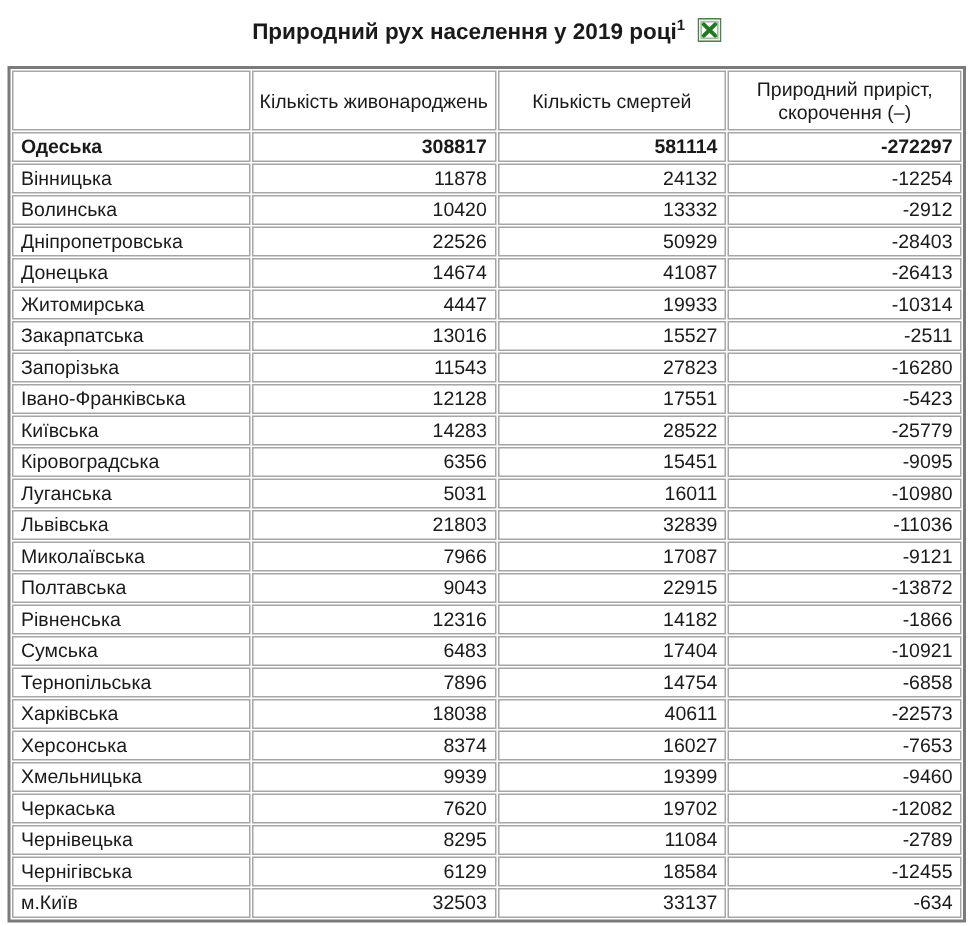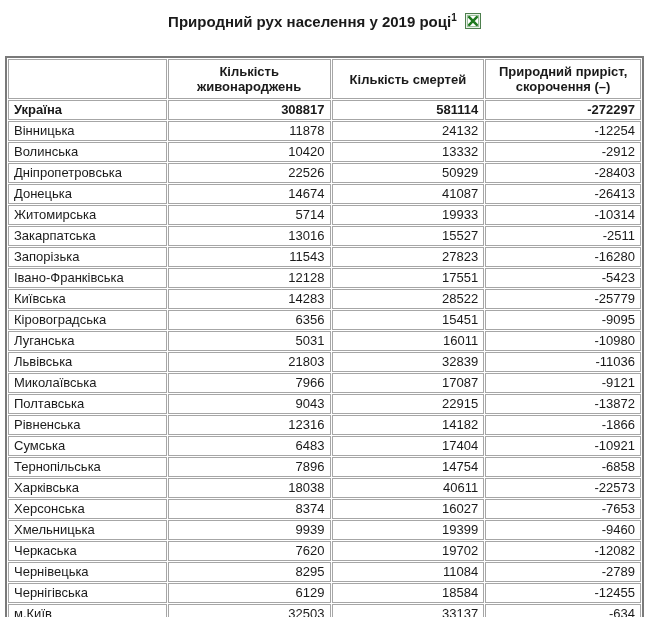--- a/index.html
+++ b/index.html
@@ -9,21 +9,21 @@
     padding: 6px 5px 5px 5px;
     font-family: "Liberation Sans", "DejaVu Sans", sans-serif;
     color: #1a1a1a;
     overflow: hidden;
   }
   .title {
     text-align: center;
     font-size: 15px;
     font-weight: bold;
     line-height: 20px;
-    margin: 2px 0 24px 0;
+    margin: 2px 0 12px 0;
     white-space: nowrap;
   }
   .title sup { font-size: 10px; font-weight: bold; }
   .xls {
     display: inline-block;
     vertical-align: -2px;
     margin-left: 4px;
     width: 16px; height: 16px;
     cursor: pointer;
   }
@@ -36,21 +36,21 @@
     background: #ffffff;
     font-size: 13px;
   }
   table.pop th, table.pop td {
     border: 1px solid #a6a6a6;
     background: #ffffff;
     overflow: hidden;
     white-space: nowrap;
   }
   table.pop th {
-    font-weight: bold;
+    font-weight: normal;
     text-align: center;
     padding: 3px 4px;
     line-height: 15px;
     height: 32px;
     white-space: normal;
     vertical-align: middle;
     margin-left: 16px;
   }
   table.pop td {
     padding: 1px 5px;
@@ -86,21 +86,21 @@
     <thead>
       <tr>
         <th></th>
         <th>Кількість живонароджень</th>
         <th>Кількість смертей</th>
         <th>Природний приріст, скорочення (–)</th>
       </tr>
     </thead>
     <tbody>
         <tr class="bold">
-          <td class="td-region">Україна</td>
+          <td class="td-region">Одеська</td>
           <td class="td-num">308817</td>
           <td class="td-num">581114</td>
           <td class="td-num">-272297</td>
         </tr>
         <tr>
           <td class="td-region">Вінницька</td>
           <td class="td-num">11878</td>
           <td class="td-num">24132</td>
           <td class="td-num">-12254</td>
         </tr>
@@ -117,21 +117,21 @@
           <td class="td-num">-28403</td>
         </tr>
         <tr>
           <td class="td-region">Донецька</td>
           <td class="td-num">14674</td>
           <td class="td-num">41087</td>
           <td class="td-num">-26413</td>
         </tr>
         <tr>
           <td class="td-region">Житомирська</td>
-          <td class="td-num">5714</td>
+          <td class="td-num">4447</td>
           <td class="td-num">19933</td>
           <td class="td-num">-10314</td>
         </tr>
         <tr>
           <td class="td-region">Закарпатська</td>
           <td class="td-num">13016</td>
           <td class="td-num">15527</td>
           <td class="td-num">-2511</td>
         </tr>
         <tr>

